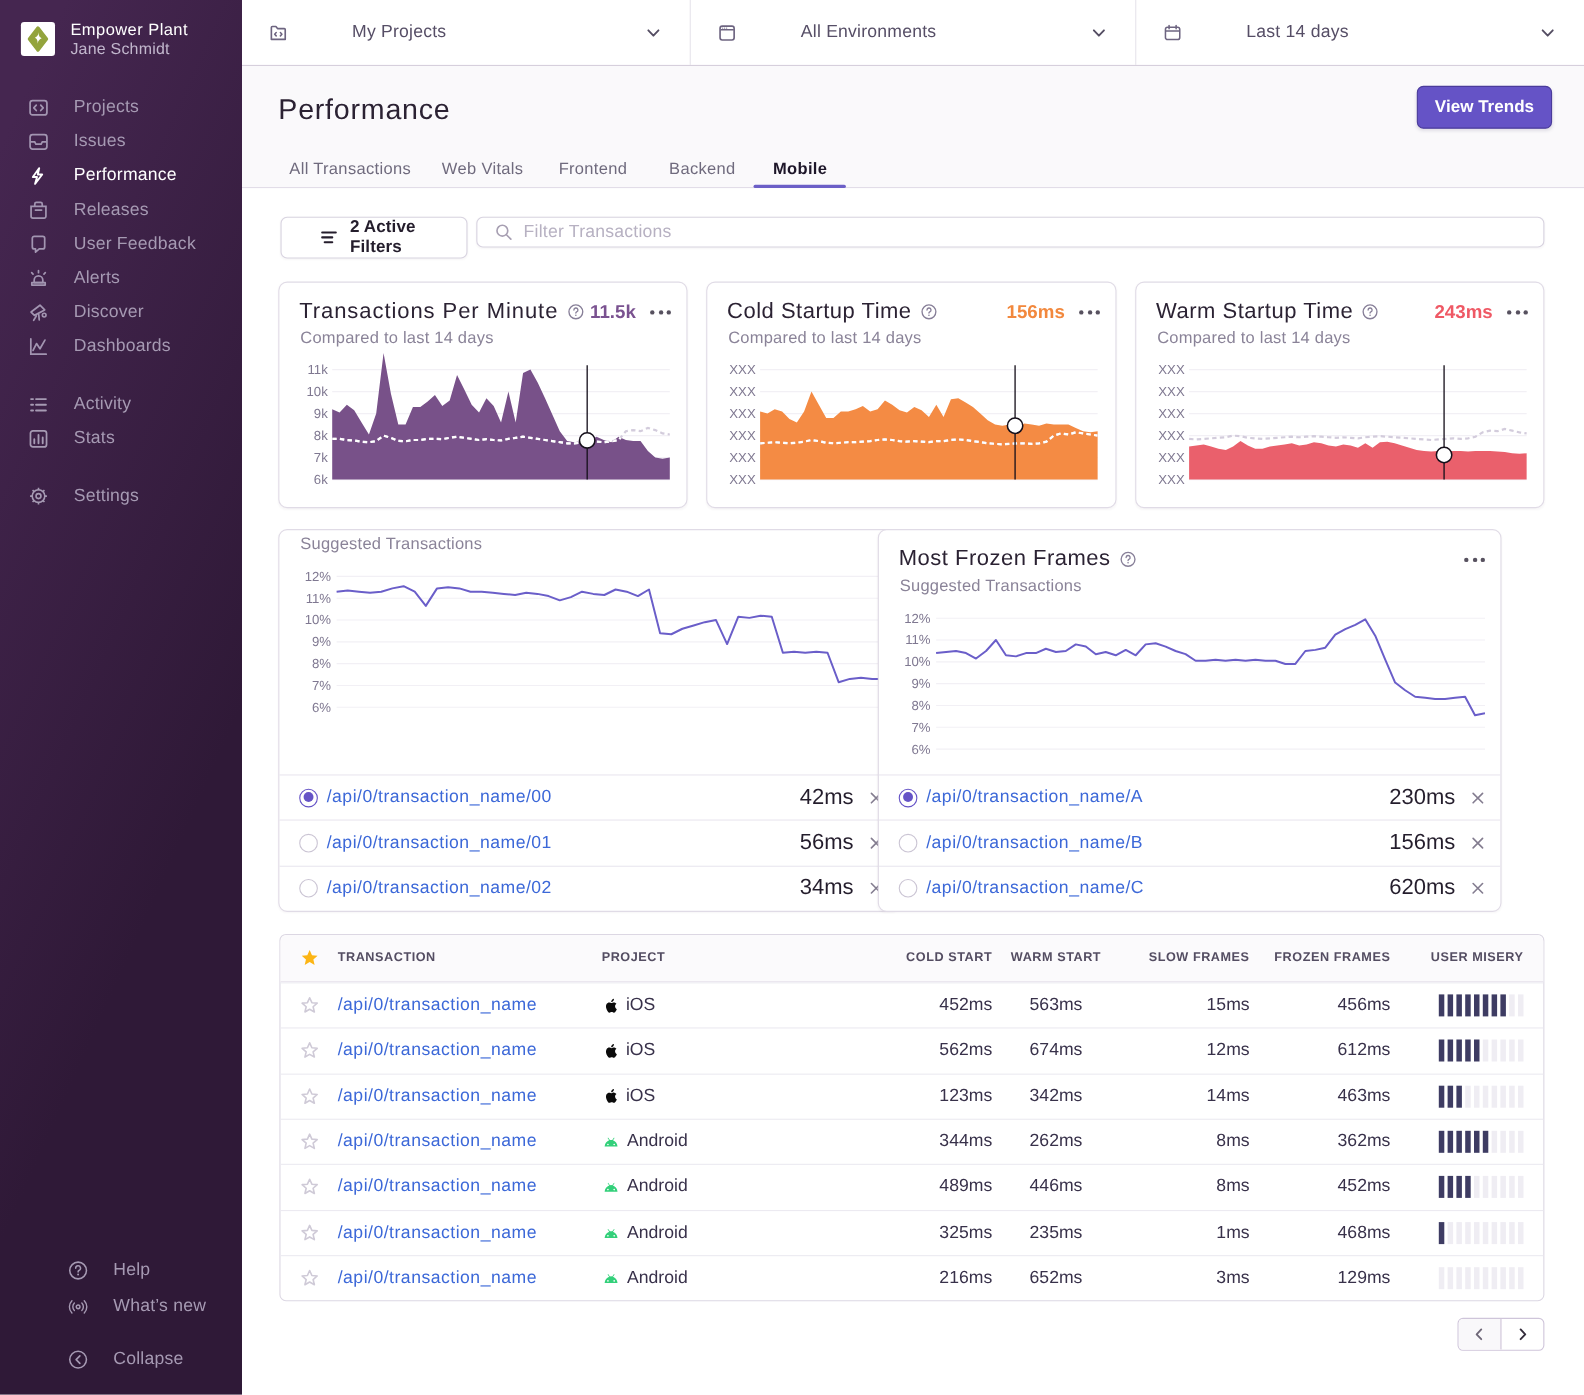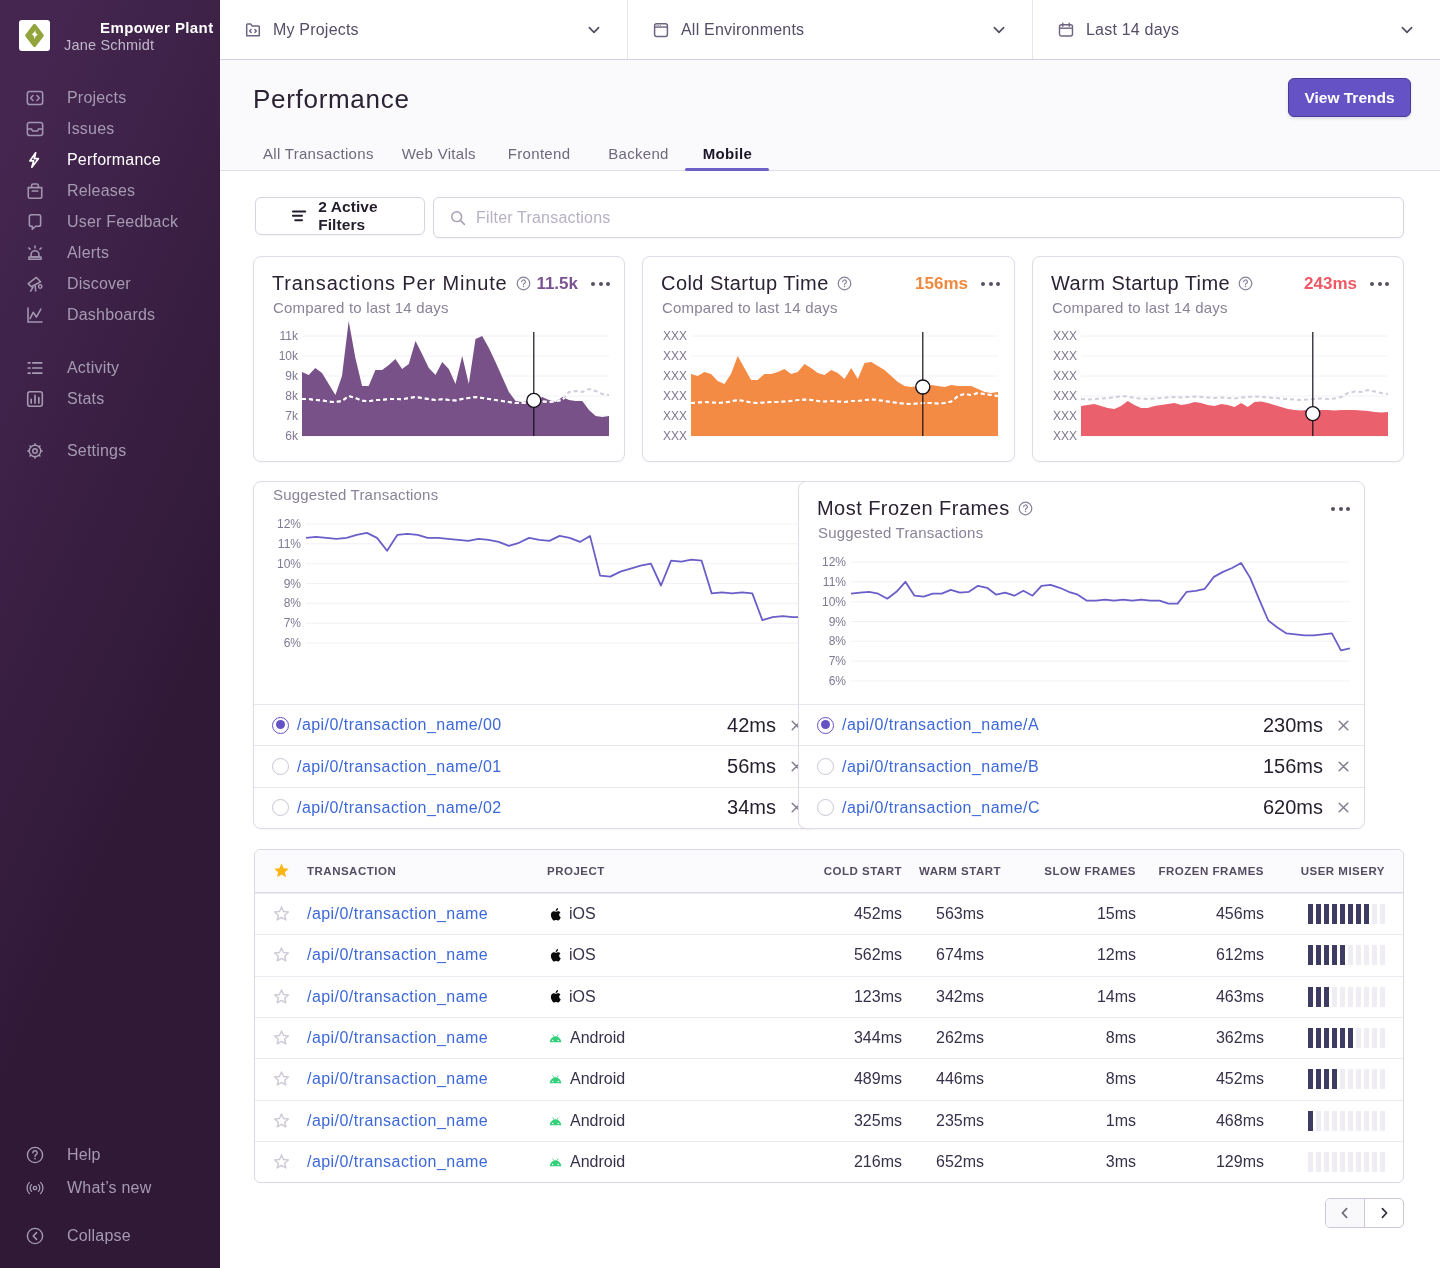--- a/index.html
+++ b/index.html
@@ -1,51 +1,51 @@
 <!DOCTYPE html>
 <html><head><meta charset="utf-8"><style>
 
 *{margin:0;padding:0;box-sizing:border-box;}
 body{font-family:"Liberation Sans",sans-serif;background:#fff;width:1440px;height:1268px;overflow:hidden;}
 #app{position:relative;width:1440px;height:1268px;background:#fff;}
 
 .sidebar{position:absolute;left:0;top:0;width:220px;height:1268px;background:linear-gradient(294.17deg,#2f1937 35.57%,#452650 92.42%);}
 .logo{position:absolute;left:19px;top:20px;width:31px;height:31px;background:#fff;border-radius:3px;display:flex;align-items:center;justify-content:center;}
-.orgname{position:absolute;left:64px;top:19px;color:#fff;font-size:15px;font-weight:bold;letter-spacing:.4px;margin-left:36px;}
+.orgname{position:absolute;left:64px;top:19px;color:#fff;font-size:15px;font-weight:normal;letter-spacing:.4px;}
 .orguser{position:absolute;left:64px;top:37px;color:#c2b7cd;font-size:14.5px;letter-spacing:.2px;}
 .nav{position:absolute;left:0;top:82px;width:220px;}
 .nitem{height:31px;display:flex;align-items:center;color:#a69ab3;font-size:16px;letter-spacing:.2px;}
 .nitem .nic{width:18px;height:18px;margin-left:26px;display:flex;align-items:center;justify-content:center;}
 .nitem .nlab{margin-left:23px;}
 .nitem.active{color:#fff;}
 .gap22{height:22px;}
 .gap21{height:21px;}
-.sfoot{position:absolute;left:0;bottom:0;width:220px;}
+.sfoot{position:absolute;left:0;bottom:0;width:220px;padding-left:36px;}
 .fitem{height:33px;display:flex;align-items:center;color:#a69ab3;font-size:16px;letter-spacing:.2px;}
 .fitem .nic{width:18px;height:18px;margin-left:26px;}
 .fitem .nlab{margin-left:23px;}
 
 .topbar{position:absolute;left:220px;top:0;width:1220px;height:60px;background:#fff;border-bottom:1px solid #d6cfdc;display:flex;}
-.crumb{height:59px;display:flex;align-items:center;border-right:1px solid #e7e4eb;position:relative;}
+.crumb{height:59px;display:flex;align-items:center;border-right:1px solid #e7e4eb;position:relative;gap:47px;}
 .crumb:last-child{border-right:none;}
 .crumb .cic{margin-left:25px;display:flex;}
 .crumb .clab{margin-left:12px;font-size:16px;color:#564e66;letter-spacing:.2px;}
 .crumb .chev{position:absolute;right:25px;display:flex;}
 
 .header{position:absolute;left:220px;top:60px;width:1220px;height:111px;background:#faf9fb;border-bottom:1px solid #e2dde8;}
 .ptitle{position:absolute;left:33px;top:24px;font-size:26px;font-weight:500;color:#2b2233;letter-spacing:.7px;}
 .vtbtn{position:absolute;left:1068px;top:18px;width:123px;height:39px;background:#6553c6;border:1px solid #4a3b9b;border-radius:6px;color:#fff;font-size:15.5px;font-weight:bold;display:flex;align-items:center;justify-content:center;box-shadow:0 2px 3px rgba(45,30,80,.12);}
 .tabs{position:absolute;left:7px;bottom:-1px;display:flex;}
 .tab{padding:0;height:36px;display:flex;align-items:center;font-size:15px;letter-spacing:.3px;color:#6f6a7d;position:relative;}
 .tab.active{color:#1d1629;font-weight:bold;}
 .tab.active:after{content:"";position:absolute;left:-18px;right:-17px;bottom:0;height:3px;background:#6c5fc7;border-radius:2px;}
 
 .fbtn{position:absolute;left:255px;top:197px;width:170px;height:38px;background:#fff;border:1px solid #d8d3e0;border-radius:6px;display:flex;align-items:center;box-shadow:0 1px 2px rgba(43,34,51,.04);padding-left:20px;}
 .fbtn .ftxt{font-size:15.5px;font-weight:bold;color:#241d2c;margin-left:10px;letter-spacing:.1px;}
-.search{position:absolute;left:433px;top:197px;width:971px;height:41px;background:#fff;border:1px solid #d8d3e0;border-radius:6px;display:flex;align-items:center;box-shadow:0 1px 2px rgba(43,34,51,.04);}
+.search{position:absolute;left:433px;top:197px;width:971px;height:28px;background:#fff;border:1px solid #d8d3e0;border-radius:6px;display:flex;align-items:center;box-shadow:0 1px 2px rgba(43,34,51,.04);}
 .search .stxt{font-size:16px;color:#b7b1c2;margin-left:10px;letter-spacing:.2px;}
 
 .card{position:absolute;background:#fff;border:1px solid #e0dbe6;border-radius:8px;box-shadow:0 1px 2px rgba(43,34,51,.04);}
 .chead{display:flex;align-items:center;padding:15px 14px 0 18px;}
 .ctitle{font-size:20px;letter-spacing:.45px;color:#2b2233;}
 .qm{margin-left:8px;display:flex;}
 .cval{margin-left:auto;font-size:17px;font-weight:bold;}
 .dots{margin-left:13px;display:flex;align-items:center;gap:3.5px;}
 .dots i{width:4px;height:4px;border-radius:50%;background:#57515f;display:block;}
 .csub{font-size:15px;letter-spacing:.2px;color:#8a8398;padding:4px 20px 0 19px;}

